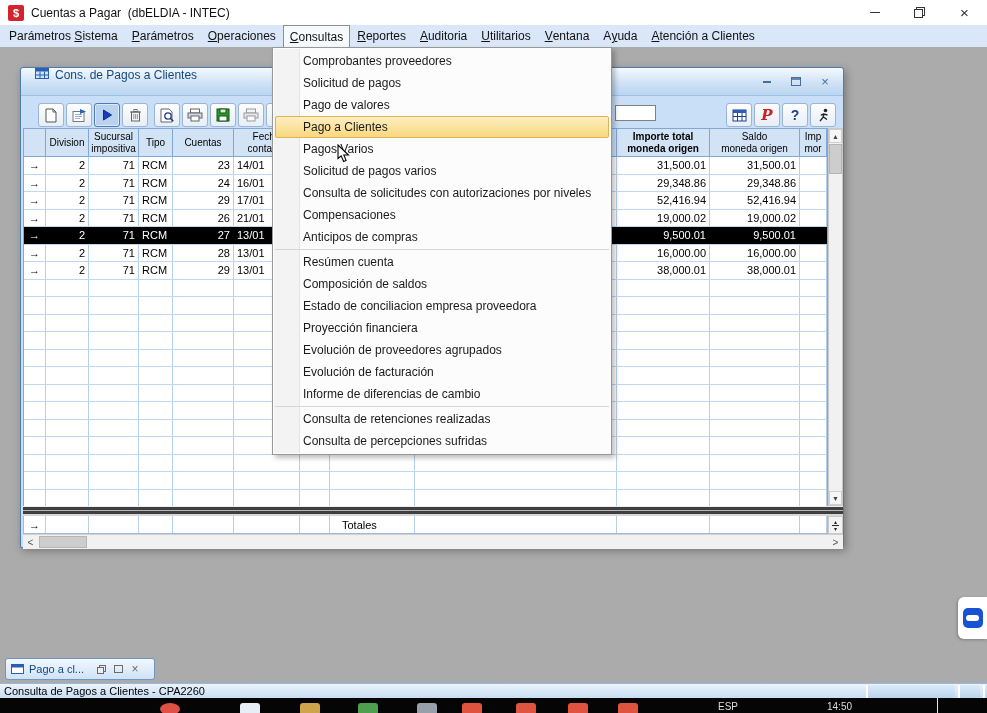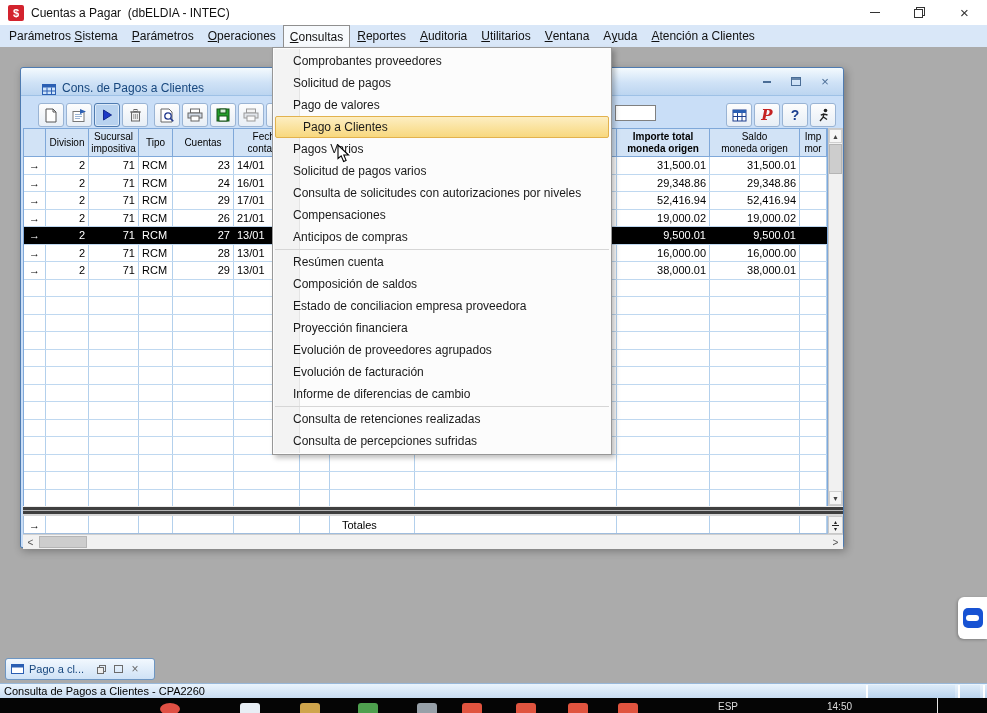--- a/index.html
+++ b/index.html
@@ -18,21 +18,21 @@
   
   .menubar{position:absolute;left:0;top:25px;width:987px;height:22px;background:#d9e7f8;display:flex;align-items:stretch;font-size:12px;padding-left:2px}
   .mb-item{padding:0 7px;display:flex;align-items:center;color:#111;white-space:pre}
   .mb-item.open{background:#f7fafd;border:1px solid #8f8f8f;border-bottom:none;padding:0 6px}
 
   
   .mdi{position:absolute;left:0;top:47px;width:987px;height:636px;background:#ababab}
 
   
   .childwin{position:absolute;left:20px;top:20px;width:824px;height:481px;background:#c9def7;border:1px solid #4f7bb0;border-radius:3px 3px 2px 2px;box-shadow:2px 3px 8px rgba(0,0,0,.3);z-index:1}
-  .child-title{height:28px;background:linear-gradient(180deg,#f4fafe,#cfe2f6 55%,#bcd5f0);display:flex;align-items:flex-end;border-bottom:1px solid #9ec1e6;border-radius:3px 3px 0 0;padding-left:21px}
+  .child-title{height:28px;background:linear-gradient(180deg,#f4fafe,#cfe2f6 55%,#bcd5f0);display:flex;align-items:flex-start;border-bottom:1px solid #9ec1e6;border-radius:3px 3px 0 0;padding-left:14px}
   .ct-text{color:#17477e;font-size:12px;margin-left:6px}
   .child-controls{position:absolute;right:10px;top:6px;display:flex;gap:13px;align-items:center}
   .cw-btn{width:16px;height:15px;display:flex;align-items:center;justify-content:center;color:#4a6d96}
   .cw-min{width:8px;height:2px;background:#4a6d96}
   .cw-close{font-size:13px;line-height:1;color:#4a6d96}
 
   .child-toolbar{position:absolute;left:1px;right:1px;top:29px;height:31px;background:#c9def7}
   .tb-btn{position:absolute;top:35px;width:26px;height:24px;background:linear-gradient(180deg,#fdfdfd,#e7eef6);border:1px solid #9ab4d4;border-radius:3px;display:flex;align-items:center;justify-content:center}
   .tb-btn.pressed{background:#b8d2ef;border-color:#4f7bb0;box-shadow:inset 0 0 0 1px #dce9f7}
   .tb-input{position:absolute;left:594px;top:37px;width:41px;height:16px;border:1px solid #808080;background:#fff;font-size:11px;padding:0 2px}
@@ -65,21 +65,21 @@
   .spin-bar{width:7px;height:1px;background:#222;margin:1px 0}
 
   .hscroll{position:absolute;left:2px;top:466px;width:820px;height:15px;background:#f1f1f1;border-top:1px solid #cfcfcf}
   .hs-btn{position:absolute;top:0;width:15px;height:14px;display:flex;align-items:center;justify-content:center;font-size:10px;color:#555;background:#f1f1f1}
   .hs-left{left:0}.hs-right{right:0}
   .hs-thumb{position:absolute;left:16px;top:1px;width:48px;height:12px;background:#cdcdcd;border:1px solid #b5b5b5}
 
   
   .menu-dd{position:absolute;left:272px;top:0;width:340px;background:#fcfcfc;border:1px solid #979797;box-shadow:3px 3px 5px rgba(0,0,0,.25);z-index:10;padding:2px 0}
   .menu-gutter{position:absolute;left:1px;top:1px;bottom:1px;width:26px;background:#f3f3f3;border-right:1px solid #e4e4e4}
-  .menu-item{position:relative;height:22px;line-height:22px;font-size:12px;color:#1a1a1a;padding-left:20px;white-space:nowrap}
+  .menu-item{position:relative;height:22px;line-height:22px;font-size:12px;color:#1a1a1a;padding-left:30px;white-space:nowrap}
   .menu-item.hl{background:linear-gradient(180deg,#fdeec2,#f8d87e);border:1px solid #e2b24e;border-radius:2px;margin:0 2px;padding-left:27px;line-height:20px}
   .menu-sep{position:relative;height:1px;background:#d6d6d6;margin:1px 2px}
 
   
   .cursor{position:absolute;left:337px;top:97px;z-index:20}
 
   
   .miniwin{position:absolute;left:5px;top:611px;width:150px;height:22px;background:linear-gradient(180deg,#f2f8fe,#cfe2f6);border:1px solid #6d96c3;border-radius:3px;display:flex;align-items:center;padding:0 5px;z-index:2}
   .mw-text{color:#17477e;font-size:11px;margin:0 7px 0 5px;white-space:nowrap}
   .mw-btn{width:14px;height:13px;display:flex;align-items:center;justify-content:center;color:#6b6b6b;margin-left:3px}

